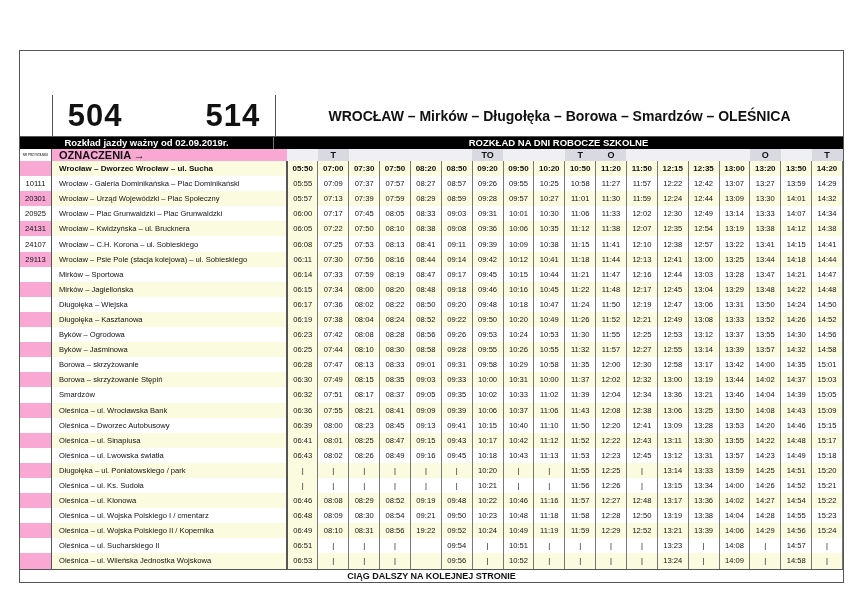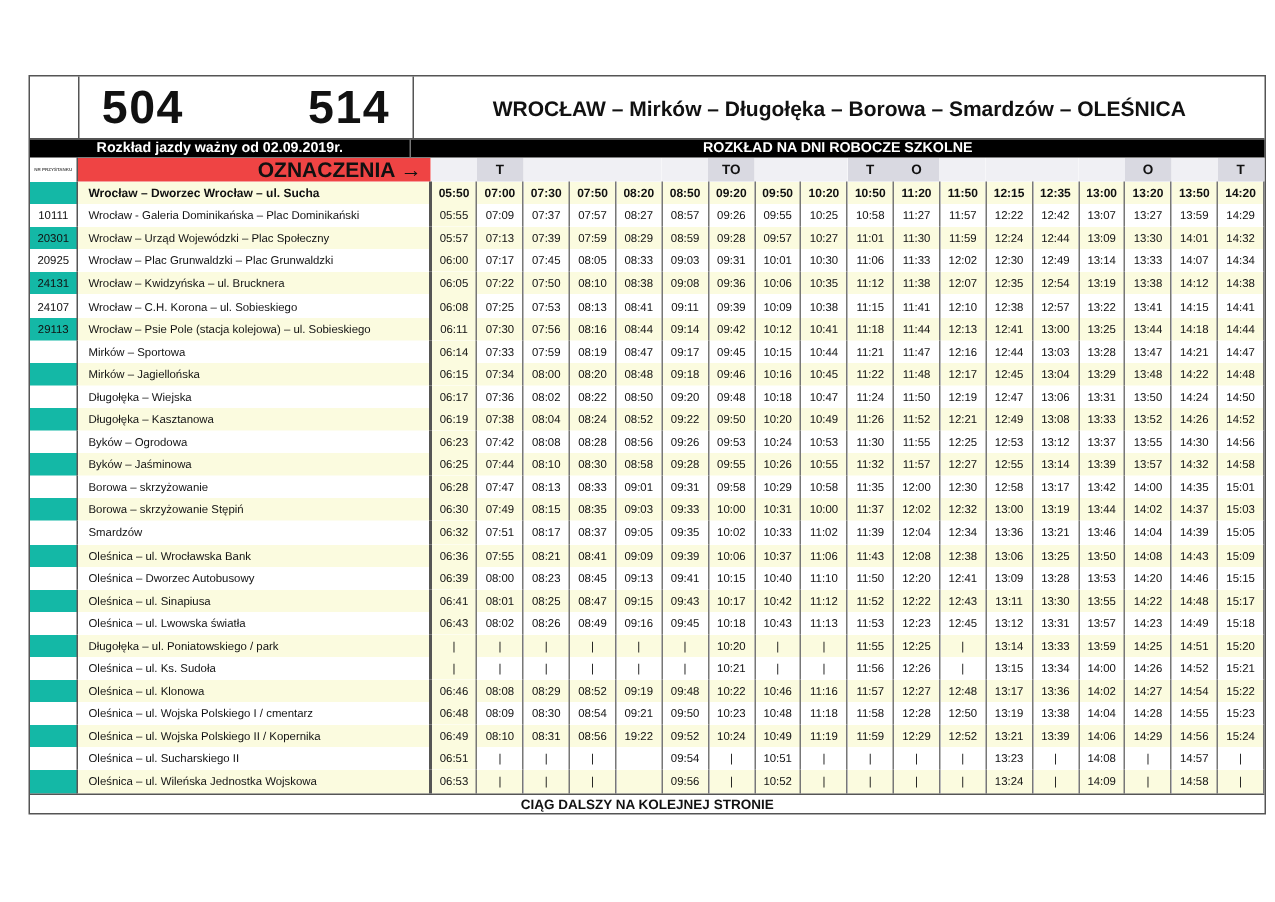--- a/index.html
+++ b/index.html
@@ -1,35 +1,35 @@
 <!DOCTYPE html>
 <html><head>
 <meta charset="utf-8">
 <style>
   html, body { margin:0; padding:0; background:#ffffff; }
   body { width:850px; height:601px; position:relative; font-family:"Liberation Sans", sans-serif; color:#111; }
   .sheet { position:absolute; left:19px; top:50px; width:825px; border:1px solid #555; box-sizing:border-box; }
-  .title-row { display:flex; height:41px; border-bottom:1px solid #555; }
+  .title-row { display:flex; height:41px; border-bottom:1px solid #555;margin-top:44px; }
   .title-blank { width:32px; border-right:1px solid #555; }
   .line-numbers { width:222px; border-right:1px solid #555; display:flex; align-items:center; justify-content:center; font-size:31px; font-weight:bold; letter-spacing:1px; word-spacing:18px; }
   .route-title { flex:1; display:flex; align-items:center; justify-content:center; font-size:14px; font-weight:bold; }
   .black-bar { display:flex; height:12px; background:#000; color:#fff; font-size:9.5px; font-weight:bold; line-height:12px; }
   .black-bar .left { width:254px; text-align:center; box-sizing:border-box; border-right:1px solid #777; }
   .black-bar .right { flex:1; text-align:center; }
   table { border-collapse:collapse; width:100%; table-layout:fixed; font-size:7.6px; }
   td { border-right:1px solid #777; height:15.1px; padding:0; text-align:center; white-space:nowrap; overflow:hidden; }
   td.code { width:31px; border-right:1px solid #555; }
   td.stop { width:222px; text-align:left; padding-left:7px; border-right:2px solid #555; }
   tr.marks td { height:11px; background:#f0f0f4; font-weight:bold; font-size:9px; border-right:none; }
   tr.marks td.code { font-size:3px; color:#555; background:#fff; border-right:1px solid #555; }
-  tr.marks td.stop { text-align:right; padding-right:6px; font-size:14px; background:#ef4444; }
+  tr.marks td.stop { padding-right:6px; font-size:11px; background:#f9a8d4; }
   tr.marks td.on { background:#d9d9e1; }
   tr.first td { font-weight:bold; font-size:8px; }
   tr.alt td { background:#fbfbdf; }
-  tr.alt td.code { background:#14b8a6; }
+  tr.alt td.code { background:#f9a8d4; }
   td.t { background-clip:padding-box; }
   tr:not(.alt):not(.marks) td.t.c0 { background:#fbfbdf; }
   .footer { border-top:1px solid #555; height:12px; font-size:9px; font-weight:bold; text-align:center; line-height:12px; }
 </style>
 </head>
 <body>
 
 <div class="sheet">
   <div class="title-row">
     <div class="title-blank"></div>

